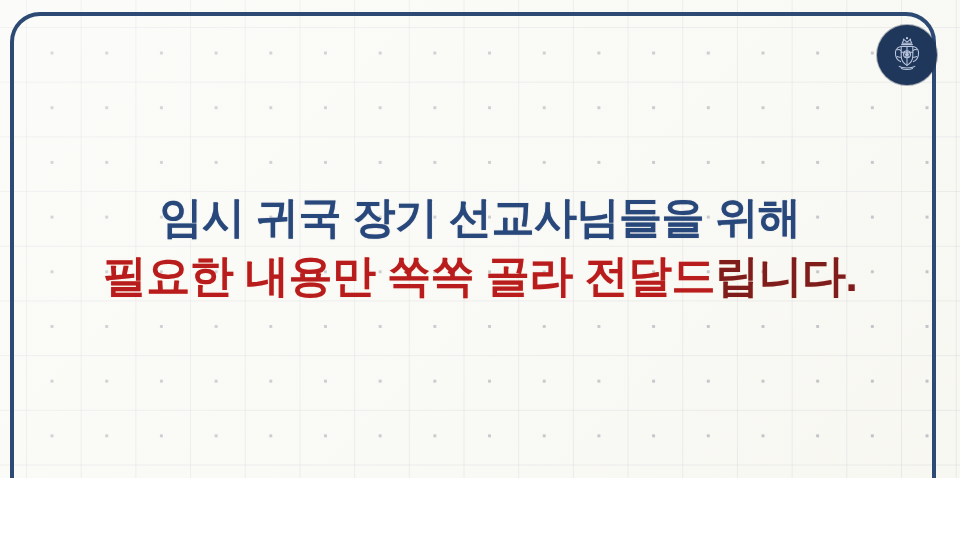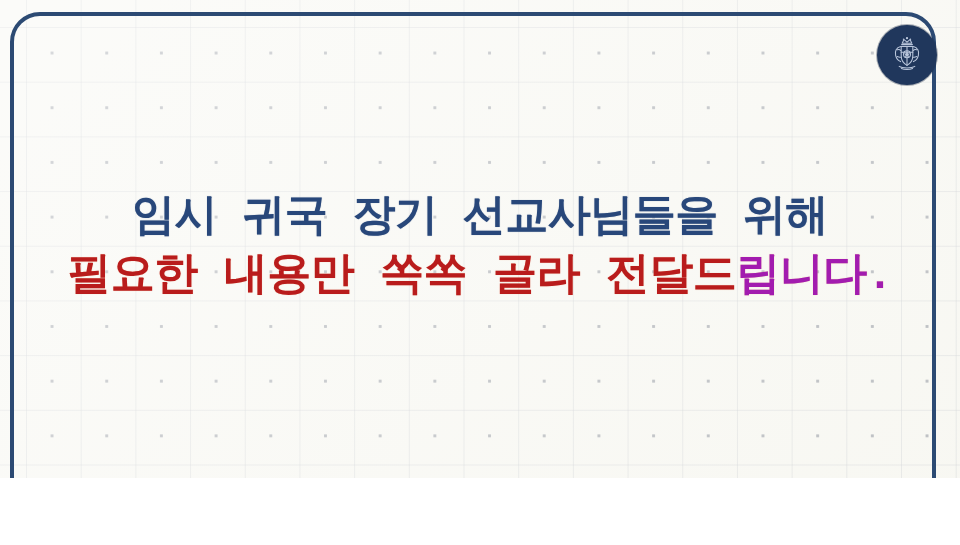--- a/index.html
+++ b/index.html
@@ -6,21 +6,21 @@
     margin: 0;
     padding: 0;
     background: #ffffff;
   }
   #stage {
     position: relative;
     width: 960px;
     height: 478px;
     overflow: hidden;
     background: #f7f7f2;
-    font-family: Liberation Mono, monospace;
+    font-family: Liberation Sans, sans-serif;
   }
 
   
   .grid-lines {
     position: absolute;
     inset: 0;
     background-image:
       linear-gradient(to right, rgba(196,200,206,0.42) 1px, transparent 1px),
       linear-gradient(to bottom, rgba(196,200,206,0.42) 1px, transparent 1px);
     background-size: 54.7px 54.7px;
@@ -92,21 +92,21 @@
     color: #28477a;
     margin-bottom: 15px;
     text-shadow: 0 0 1px rgba(40,71,122,0.45);
   }
   .line2 {
     font-size: 44px;
     color: #e2662e;
     text-shadow: 0 0 1px rgba(226,102,46,0.40);
   }
   .line2 .typed   { color: #b91c1c; }
-  .line2 .pending { color: #a21caf; }
+  .line2 .pending { color: #7f1d1d; }
 </style>
 </head>
 <body>
 
 <div id="stage">
 
   <div class="grid-lines"></div>
   <div class="grid-dots"></div>
   <div class="paper-tint"></div>
 

